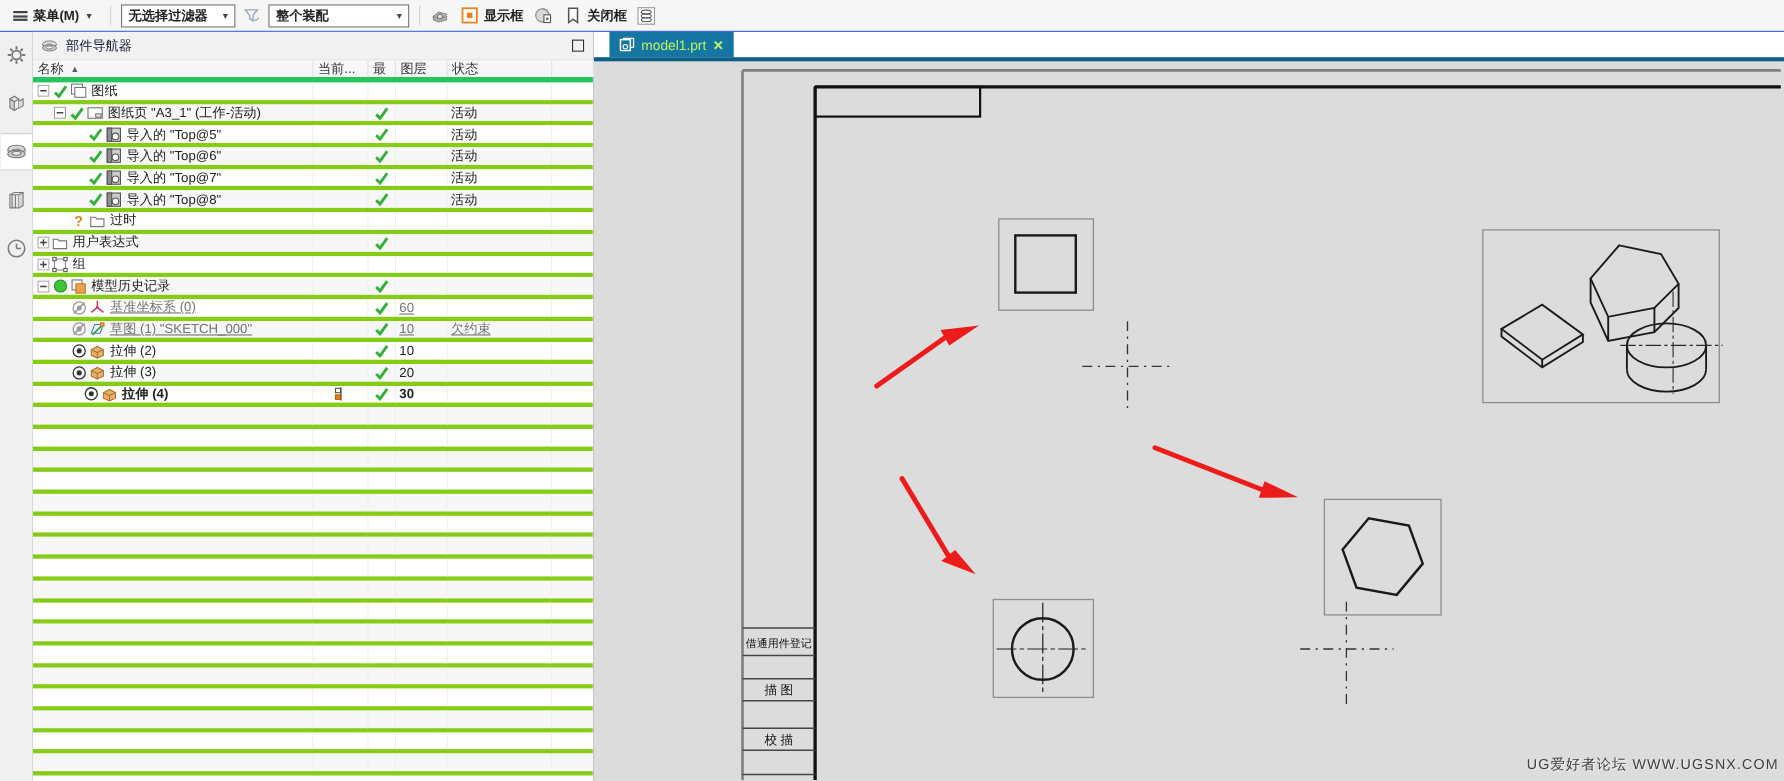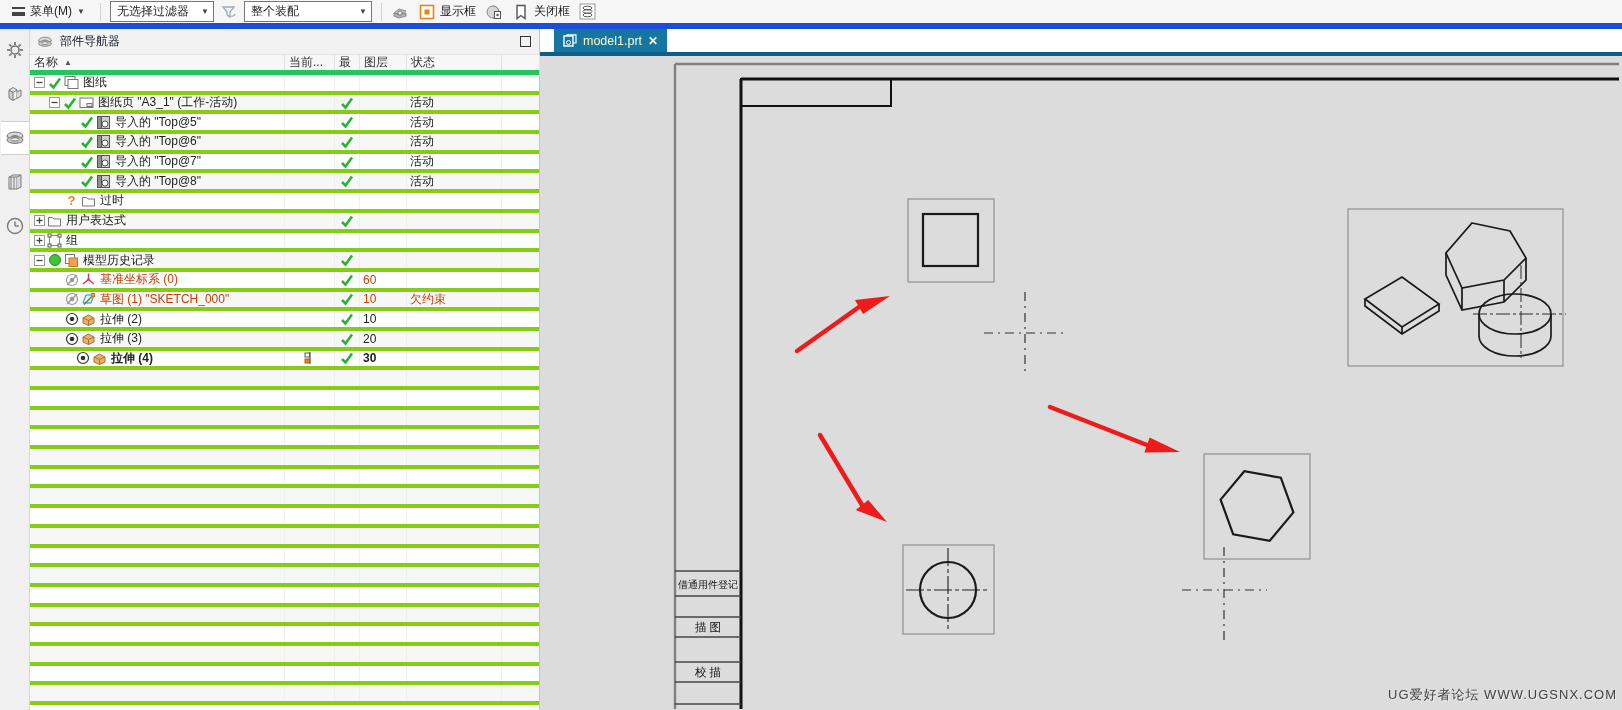--- a/index.html
+++ b/index.html
@@ -1,22 +1,22 @@
 <!DOCTYPE html>
 <html><head>
 <meta charset="utf-8">
 <style>
   * { margin:0; padding:0; box-sizing:border-box; }
   html,body { width:1622px; height:710px; overflow:hidden;
     font-family:"Liberation Sans", sans-serif; font-size:12px; color:#222; background:#f0f0f0; }
   .app { width:1622px; height:710px; display:flex; flex-direction:column; }
 
   
-  .toolbar { height:29px; background:#f6f6f6; border-bottom:6px solid #1d4ed8;
-    display:flex; align-items:center; padding:0 6px; gap:6px; flex:0 0 auto; }
+  .toolbar { height:29px; background:#f6f6f6; border-bottom:1px solid #1d4ed8;
+    display:flex; align-items:center; padding:0 6px; gap:6px; flex:0 0 auto;font-weight:bold; }
   .menu-btn { display:flex; align-items:center; gap:5px; padding:2px 6px; cursor:default; }
   .hamb { width:13px; height:9px; border-top:2px solid #444; border-bottom:2px solid #444; position:relative; }
   .hamb::after { content:""; position:absolute; left:0; top:2.5px; width:13px; height:2px; background:#444; }
   .dd-arrow { font-size:8px; color:#444; }
   .combo { height:21px; background:#fff; border:1px solid #767676; display:flex; align-items:center;
     padding:0 4px 0 6px; gap:6px; }
   .combo .val { flex:1; }
   .combo1 { width:104px; } .combo2 { width:128px; }
   .vsep { width:1px; height:18px; background:#d2d2d2; margin:0 3px; }
   .tbtn { display:flex; align-items:center; gap:4px; padding:2px 3px;text-align:center; }
@@ -46,31 +46,31 @@
   .tree { flex:1; position:relative; overflow:hidden; }
   .trow { height:19.7px; display:grid; grid-template-columns:255px 50px 25px 47px 95px 38px;
     border-bottom:4px solid #84cc16; background:#fff; }
   .trow.alt { background:#f7f7f7; }
   .tc { display:flex; align-items:center; overflow:hidden; white-space:nowrap;
     border-right:1px solid #efefef; padding:0 3px; }
   .tc.name { gap:2px; }
   .tc.cur { justify-content:center; }
   .tc.latest { justify-content:center; }
   .lbl { margin-left:2px; }
-  .trow.dim .lbl, .trow.dim .tc.layer, .trow.dim .tc.status { color:#c2410c; }
+  .trow.dim .lbl, .trow.dim .tc.layer, .trow.dim .tc.status { color:#737373;text-decoration:underline; }
   .trow.bold .lbl, .trow.bold .tc.layer { font-weight:bold; }
   .ebox { width:11px; height:11px; flex:0 0 auto; }
   .espace { width:13px; flex:0 0 auto; }
   .ic { width:15px; height:15px; flex:0 0 auto; display:inline-flex; align-items:center; justify-content:center; }
 
   
   .right { flex:1; display:flex; flex-direction:column; min-width:0; }
   .tabbar { height:27px; background:#fff; border-bottom:4px solid #0e5e86; display:flex; align-items:flex-end;
     padding-left:14px; flex:0 0 auto; }
-  .tab { height:23px; background:#1576a4; color:#fef9c3; display:flex; align-items:center; gap:6px;
+  .tab { height:23px; background:#1576a4; color:#bef264; display:flex; align-items:center; gap:6px;
     padding:0 9px; font-size:12.5px; }
   .tab .close { font-weight:bold; font-size:12px; cursor:default; }
   .canvas { flex:1; position:relative; background:#dcdcdc; min-height:0; }
   .canvas svg { position:absolute; left:0; top:0; }
   .watermark { position:absolute; right:5px; bottom:6px; color:#404040; font-size:13px;
     letter-spacing:1px; text-shadow:1px 1px 0 #eeeeee; }
 </style>
 </head>
 <body>
 

